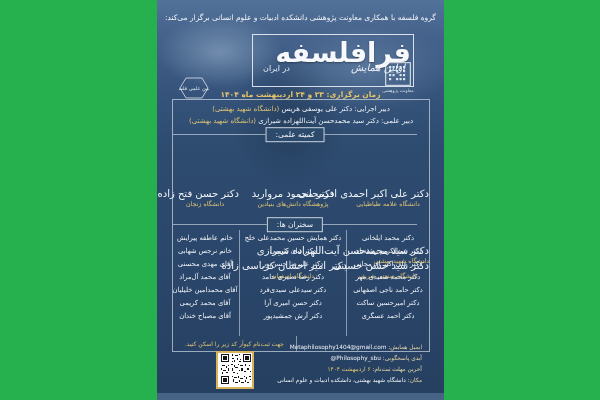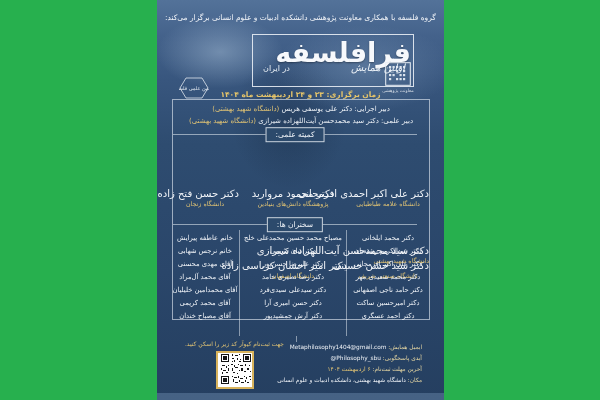--- a/index.html
+++ b/index.html
@@ -19,21 +19,21 @@
     padding-left:20px;color:#f7f9fc;text-shadow:0 1px 2px rgba(0,0,0,.35);}
   .title-row{display:flex;justify-content:space-between;margin-top:-6px;padding:0 8px 0 10px;}
   .pre-title{font-size:10px;color:#eaf0f6;font-style:italic;}
   .post-title{font-size:8px;color:#eaf0f6;margin-top:2px;}
   .date-line{position:absolute;top:90px;left:0;right:0;text-align:center;
     font-size:7.5px;font-weight:bold;color:#e5c46a;}
   .seal-left{position:absolute;left:22px;top:77px;width:30px;height:22px;}
   .seal-right{position:absolute;left:228px;top:62px;width:26px;height:24px;}
   .seal-caption{position:absolute;left:216px;top:88px;width:50px;text-align:center;
     font-size:4.5px;color:#d6dde6;}
-  .frame{position:absolute;left:15px;top:99px;width:258px;height:221px;box-sizing:border-box;
+  .frame{position:absolute;left:15px;top:99px;width:258px;height:253px;box-sizing:border-box;
     border:1px solid rgba(235,242,248,.6);}
   .organizers{position:absolute;top:3px;left:0;right:0;text-align:center;font-size:7px;line-height:12px;white-space:nowrap;}
   .org-aff{color:#e2c474;}
   .rule{position:absolute;left:0;right:12px;border-top:1px solid rgba(235,242,248,.55);}
   .rule1{top:34px}.rule2{top:124px}
   .section-label{position:absolute;top:0;left:50%;transform:translate(-50%,-52%);
     border:1px solid rgba(242,246,250,.8);background:#2c4a6c;padding:1.5px 9px 2.5px;
     font-size:7.5px;color:#f1f5f9;white-space:nowrap;}
   .committee{position:absolute;top:40px;left:0;right:0;display:grid;
     grid-template-columns:82px 108px 68px;row-gap:4px;}
@@ -160,21 +160,21 @@
       <div class="spk-col">
         <div class="spk">دکتر محمد ایلخانی</div>
         <div class="spk">دکتر عبدالکریم رشیدیان</div>
         <div class="spk">دکتر علی اکبر افرمجانی</div>
         <div class="spk">دکتر محمد سعیدی مهر</div>
         <div class="spk">دکتر حامد ناجی اصفهانی</div>
         <div class="spk">دکتر امیرحسین ساکت</div>
         <div class="spk">دکتر احمد عسگری</div>
       </div>
       <div class="spk-col middle">
-        <div class="spk">مصباح محمد حسین محمدعلی خلج</div>
+        <div class="spk">دکتر همایش حسین محمدعلی خلج</div>
         <div class="spk">دکتر بیان کریمی</div>
         <div class="spk">دکتر علیرضا حسن‌پور</div>
         <div class="spk">دکتر رضا نصیری حامد</div>
         <div class="spk">دکتر سیدعلی سیدی‌فرد</div>
         <div class="spk">دکتر حسن امیری آرا</div>
         <div class="spk">دکتر آرش جمشیدپور</div>
       </div>
       <div class="spk-col">
         <div class="spk">خانم عاطفه پیرایش</div>
         <div class="spk">خانم نرجس شهابی</div>

